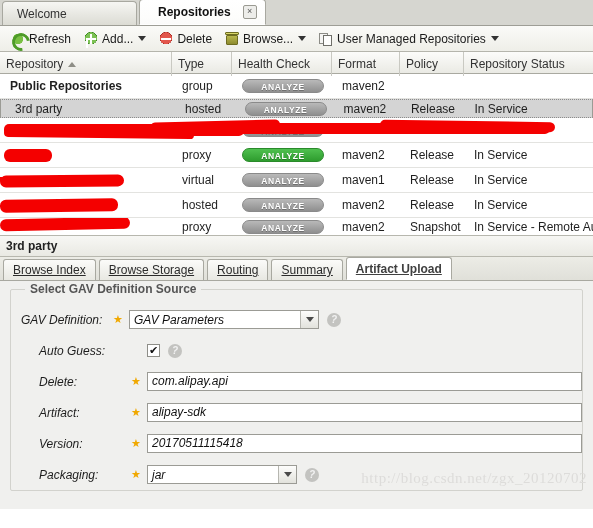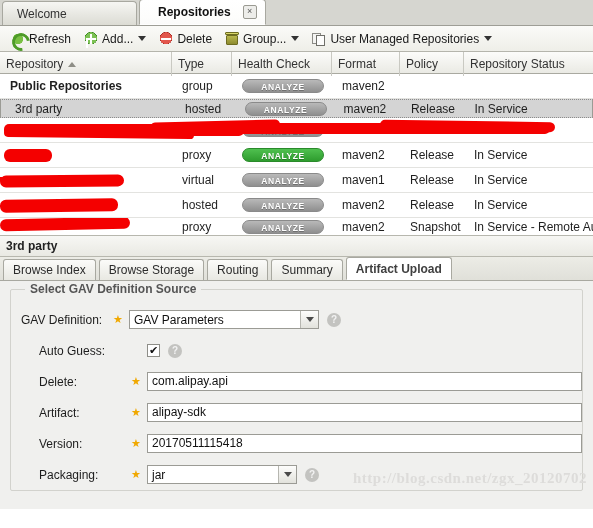--- a/index.html
+++ b/index.html
@@ -113,37 +113,37 @@
   }
   .subtabs{
     height:24px;display:flex;align-items:flex-end;padding-left:3px;box-sizing:border-box;
     background:linear-gradient(to bottom,#ececE6,#e0e0d9);
     border-bottom:1px solid #a8a8a0;
   }
   .stab{
     height:21px;box-sizing:border-box;display:flex;align-items:center;padding:0 9px;margin-right:3px;
     border:1px solid #a8a8a0;border-bottom:none;border-radius:3px 3px 0 0;
     background:linear-gradient(to bottom,#fbfbf9,#e8e8e2);
-    font-size:12px;color:#2b2b2b;white-space:nowrap;cursor:pointer;
+    font-size:12px;color:#2b2b2b;white-space:nowrap;cursor:pointer;text-decoration:underline;
   }
   .stab.active{
     background:#fff;font-weight:bold;color:#404040;height:23px;border-bottom:1px solid #fff;z-index:2;
   }
 
   
   .formwrap{position:relative;background:#f0f0ee;height:228px;box-sizing:border-box;padding:8px 10px 0 10px;}
   .fieldset{
     position:relative;border:1px solid #d2d2cd;border-radius:2px;
     padding:14px 0 0 0;height:202px;box-sizing:border-box;background:#f0f0ee;
   }
   .legend{
     position:absolute;top:-8px;left:14px;background:#f0f0ee;padding:0 5px;
     font-weight:bold;font-size:12px;color:#555;
   }
-  .frow{display:flex;align-items:center;height:31px;padding-left:10px;box-sizing:border-box;}
+  .frow{display:flex;align-items:center;height:31px;padding-left:10px;box-sizing:border-box;font-style:italic;}
   .flabel{width:92px;font-size:12px;color:#1d1d1d;flex:0 0 92px;}
   .flabel.ind{padding-left:18px;width:92px;flex:0 0 92px;}
   .star{flex:0 0 16px;color:#f0a800;font-size:11px;text-align:left;}
   .sel{
     height:19px;box-sizing:border-box;border:1px solid #9b9b95;background:#fff;
     display:flex;align-items:center;font-size:12px;color:#111;padding-left:4px;position:relative;cursor:pointer;
   }
   .sel .arrow{
     position:absolute;right:0;top:0;width:17px;height:17px;
     background:linear-gradient(to bottom,#fdfdfc,#e2e2dc);border-left:1px solid #b6b6b0;
@@ -158,21 +158,21 @@
     width:14px;height:14px;border-radius:50%;margin-left:8px;flex:0 0 14px;
     background:#c3c3c0;color:#f2f2f2;font-size:10px;font-weight:bold;
     display:flex;align-items:center;justify-content:center;cursor:pointer;
   }
   .cbx{
     width:13px;height:13px;box-sizing:border-box;border:1px solid #8e8e88;background:#fff;
     display:flex;align-items:center;justify-content:center;font-size:11px;color:#111;cursor:pointer;
   }
   .watermark{
     position:absolute;right:6px;bottom:22px;color:#dddcda;font-size:15px;
-    font-family:"Liberation Serif","DejaVu Serif",serif;letter-spacing:.5px;white-space:nowrap;font-weight:bold;
+    font-family:"Liberation Serif","DejaVu Serif",serif;letter-spacing:.5px;white-space:nowrap;
   }
 </style>
 </head>
 <body>
 
 <div class="app">
 
   <div class="tabstrip">
     <div class="tab welcome">
       <span>Welcome</span>
@@ -192,21 +192,21 @@
       <span class="ic ic-add"></span>
       <span>Add...</span>
       <span class="caret"></span>
     </div>
     <div class="tbtn">
       <span class="ic ic-del"></span>
       <span>Delete</span>
     </div>
     <div class="tbtn">
       <span class="ic ic-trash"></span>
-      <span>Group...</span>
+      <span>Browse...</span>
       <span class="caret"></span>
     </div>
     <div class="tbtn">
       <span class="ic ic-copy"></span>
       <span>User Managed Repositories</span>
       <span class="caret"></span>
     </div>
   </div>
 
   <div class="grid">

